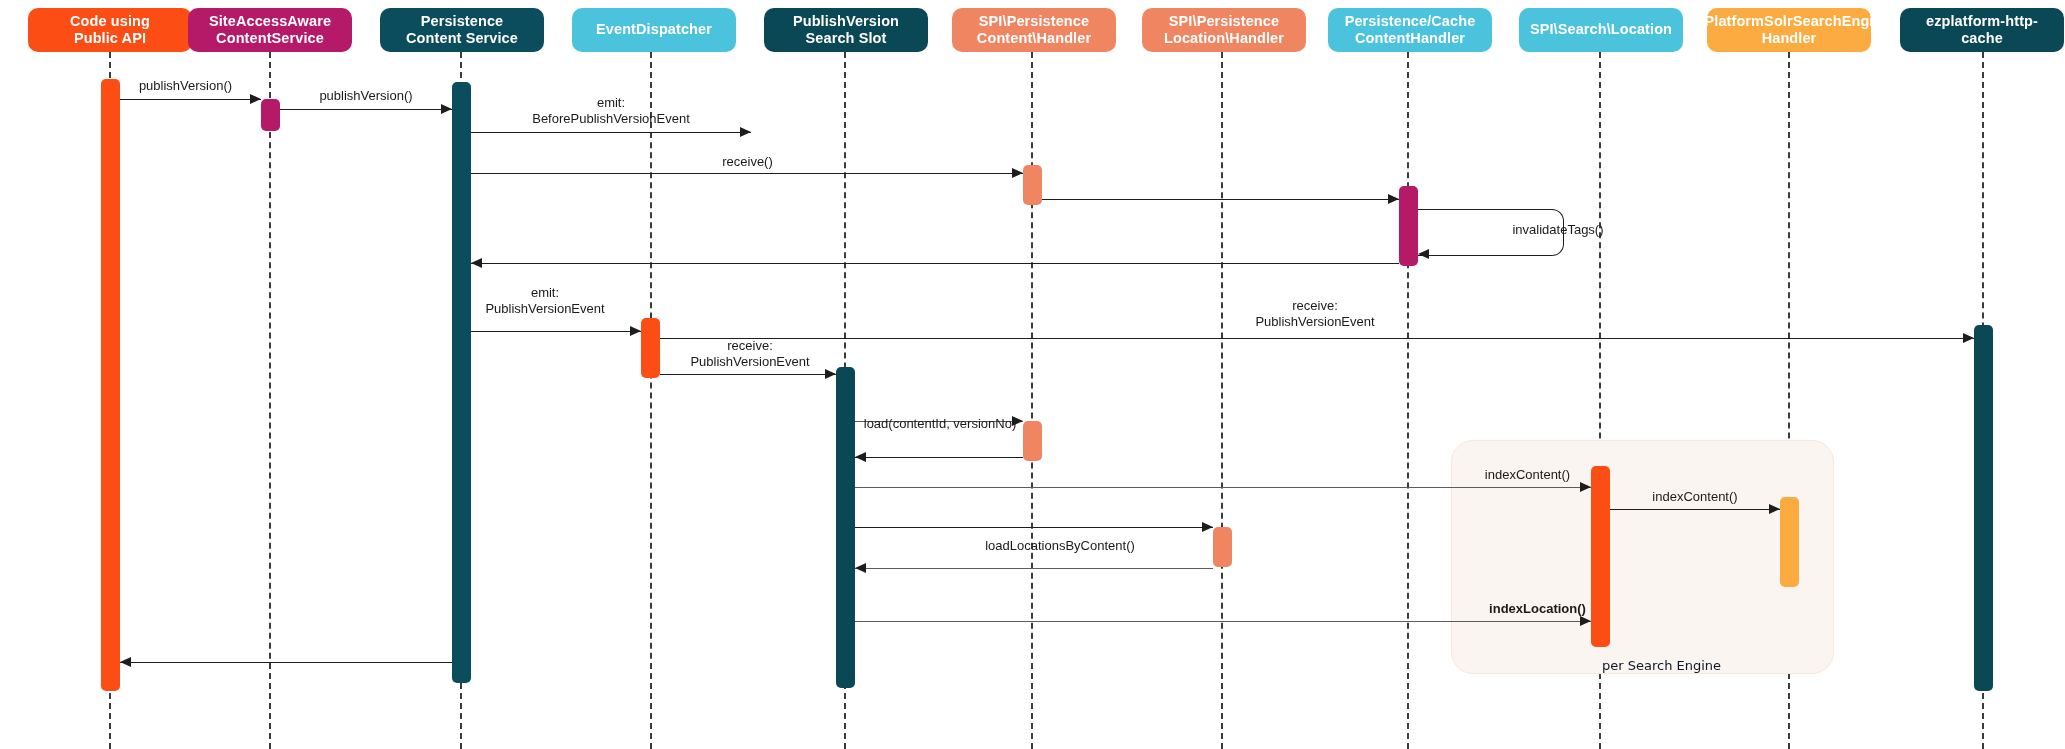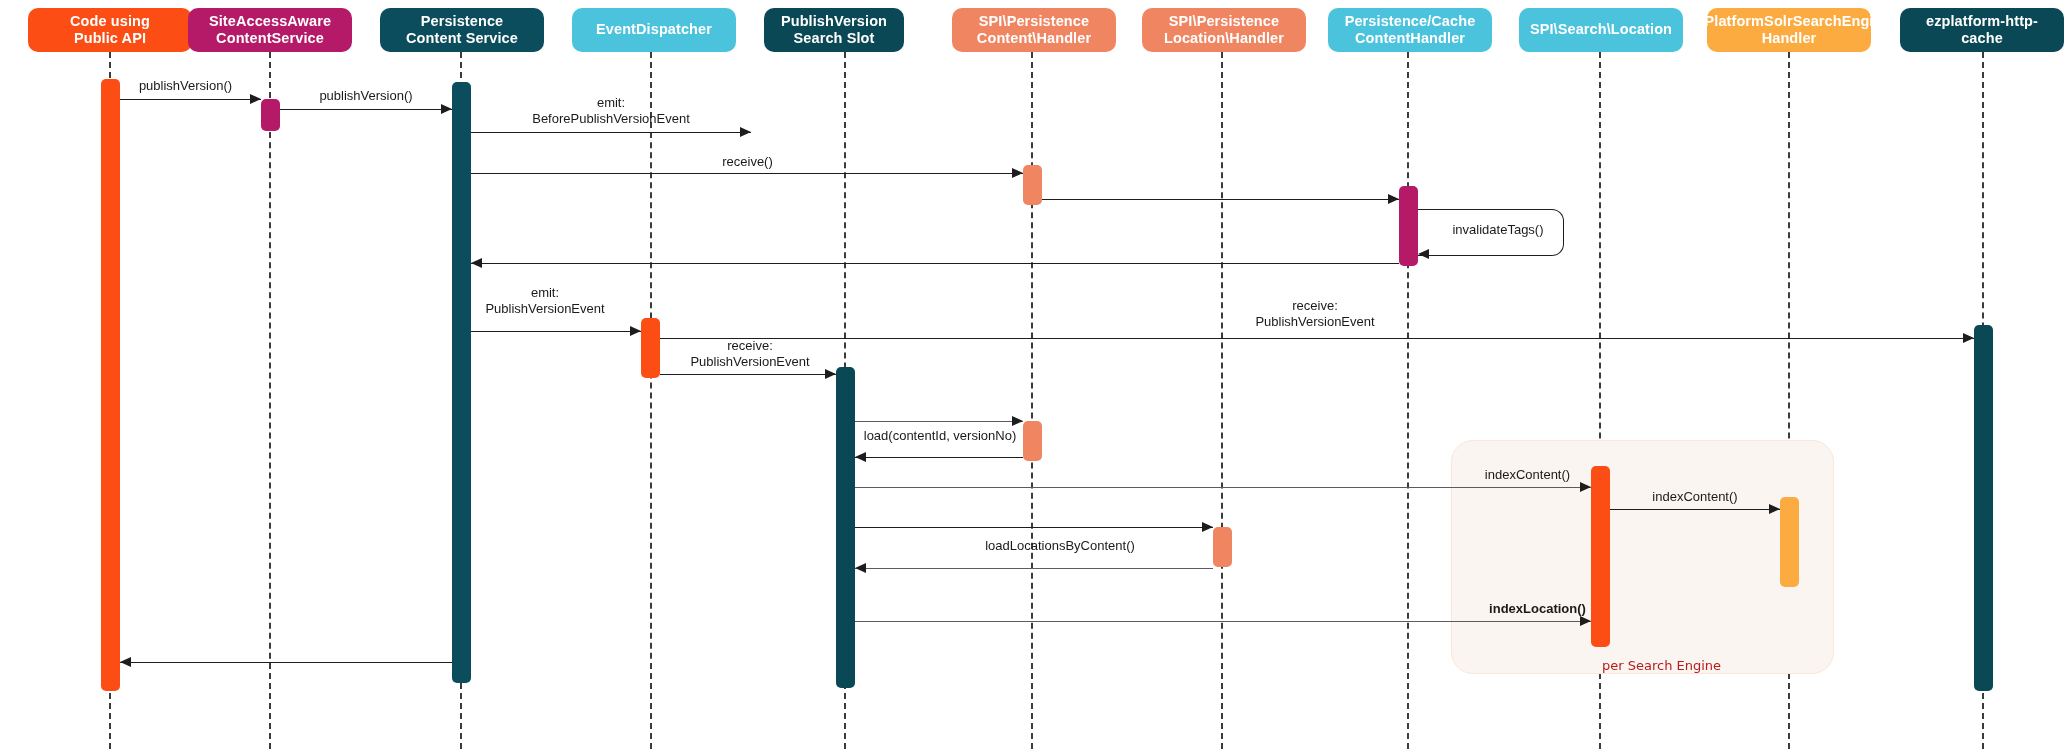--- a/index.html
+++ b/index.html
@@ -93,21 +93,21 @@
   .group-box {
     position: absolute;
     background: #faf5f0;
     border: 1.5px solid #fbe6d9;
     border-radius: 22px;
     z-index: 1;
   }
   .group-label {
     position: absolute;
     font-size: 13px;
-    color: #b91c1c;
+    color: #0f172a;
     z-index: 6;
     white-space: nowrap;
     font-family: "DejaVu Sans", sans-serif;
   }
 </style>
 </head>
 <body>
 
 <div id="canvas">
   <div id="lifelines-layer">
@@ -154,40 +154,40 @@
       <div class="msg-label" style="left: 1190px; top: 298px; width: 250px;">receive:
 PublishVersionEvent</div>
       <div class="msg" style="left: 660px; top: 374px; width: 176px;"></div>
       <div class="arrow-head arrow-right" style="top: 369px; left: 825px;"></div>
       <div class="msg-label" style="left: 620px; top: 338px; width: 260px;">receive:
 PublishVersionEvent</div>
       <div class="msg grey" style="left: 855px; top: 421px; width: 168px;"></div>
       <div class="arrow-head arrow-right" style="top: 416px; left: 1012px;"></div>
       <div class="msg" style="left: 855px; top: 457px; width: 168px;"></div>
       <div class="arrow-head arrow-left" style="top: 452px; left: 855px;"></div>
-      <div class="msg-label" style="left: 845px; top: 428px; width: 190px;">load(contentId, versionNo)</div>
+      <div class="msg-label" style="left: 845px; top: 416px; width: 190px;">load(contentId, versionNo)</div>
       <div class="msg grey" style="left: 855px; top: 487px; width: 736px;"></div>
       <div class="arrow-head arrow-right" style="top: 482px; left: 1580px;"></div>
       <div class="msg-label" style="left: 1455px; top: 467px; width: 145px;">indexContent()</div>
       <div class="msg" style="left: 1610px; top: 509px; width: 170px;"></div>
       <div class="arrow-head arrow-right" style="top: 504px; left: 1769px;"></div>
       <div class="msg-label" style="left: 1610px; top: 489px; width: 170px;">indexContent()</div>
       <div class="msg" style="left: 855px; top: 527px; width: 358px;"></div>
       <div class="arrow-head arrow-right" style="top: 522px; left: 1202px;"></div>
       <div class="msg grey" style="left: 855px; top: 568px; width: 358px;"></div>
       <div class="arrow-head arrow-left" style="top: 563px; left: 855px;"></div>
       <div class="msg-label" style="left: 915px; top: 538px; width: 290px;">loadLocationsByContent()</div>
       <div class="msg grey" style="left: 855px; top: 621px; width: 736px;"></div>
       <div class="arrow-head arrow-right" style="top: 616px; left: 1580px;"></div>
       <div class="msg-label" style="left: 1460px; top: 601px; width: 155px; font-weight: bold;">indexLocation()</div>
       <div class="msg" style="left: 120px; top: 662px; width: 332px;"></div>
       <div class="arrow-head arrow-left" style="top: 657px; left: 120px;"></div>
       <div class="self-loop" style="left: 1418px; top: 209px; width: 145px; height: 45px;"></div>
       <div class="arrow-head arrow-left" style="left: 1418px; top: 249px;"></div>
-      <div class="msg-label" style="left: 1438px; top: 222px; width: 120px;">invalidateTags()</div>
+      <div class="msg-label" style="left: 1498px; top: 222px; width: 120px;">invalidateTags()</div>
     </div>
   <div id="activations-layer">
       <div class="activation" style="left: 101px; top: 79px; width: 19px; height: 612px; background: rgb(251, 77, 20);"></div>
       <div class="activation" style="left: 261px; top: 99px; width: 19px; height: 32px; background: rgb(181, 26, 105);"></div>
       <div class="activation" style="left: 452px; top: 82px; width: 19px; height: 601px; background: rgb(11, 77, 92);"></div>
       <div class="activation" style="left: 641px; top: 318px; width: 19px; height: 60px; background: rgb(251, 77, 20);"></div>
       <div class="activation" style="left: 836px; top: 367px; width: 19px; height: 321px; background: rgb(11, 72, 85);"></div>
       <div class="activation" style="left: 1023px; top: 165px; width: 19px; height: 40px; background: rgb(240, 133, 98);"></div>
       <div class="activation" style="left: 1023px; top: 421px; width: 19px; height: 40px; background: rgb(240, 133, 98);"></div>
       <div class="activation" style="left: 1213px; top: 527px; width: 19px; height: 40px; background: rgb(240, 133, 98);"></div>
@@ -205,21 +205,21 @@
         <span class="actor-label">SiteAccessAware
 ContentService</span>
       </div>
       <div class="actor-box" style="left: 380px; top: 8px; width: 164px; height: 44px; background: rgb(11, 77, 92);">
         <span class="actor-label">Persistence
 Content Service</span>
       </div>
       <div class="actor-box" style="left: 572px; top: 8px; width: 164px; height: 44px; background: rgb(76, 195, 221);">
         <span class="actor-label">EventDispatcher</span>
       </div>
-      <div class="actor-box" style="left: 764px; top: 8px; width: 140px; height: 44px; background: rgb(11, 72, 85);">
+      <div class="actor-box" style="left: 764px; top: 8px; width: 164px; height: 44px; background: rgb(11, 72, 85);">
         <span class="actor-label">PublishVersion
 Search Slot</span>
       </div>
       <div class="actor-box" style="left: 952px; top: 8px; width: 164px; height: 44px; background: rgb(240, 133, 98);">
         <span class="actor-label">SPI\Persistence
 Content\Handler</span>
       </div>
       <div class="actor-box" style="left: 1142px; top: 8px; width: 164px; height: 44px; background: rgb(240, 133, 98);">
         <span class="actor-label">SPI\Persistence
 Location\Handler</span>

